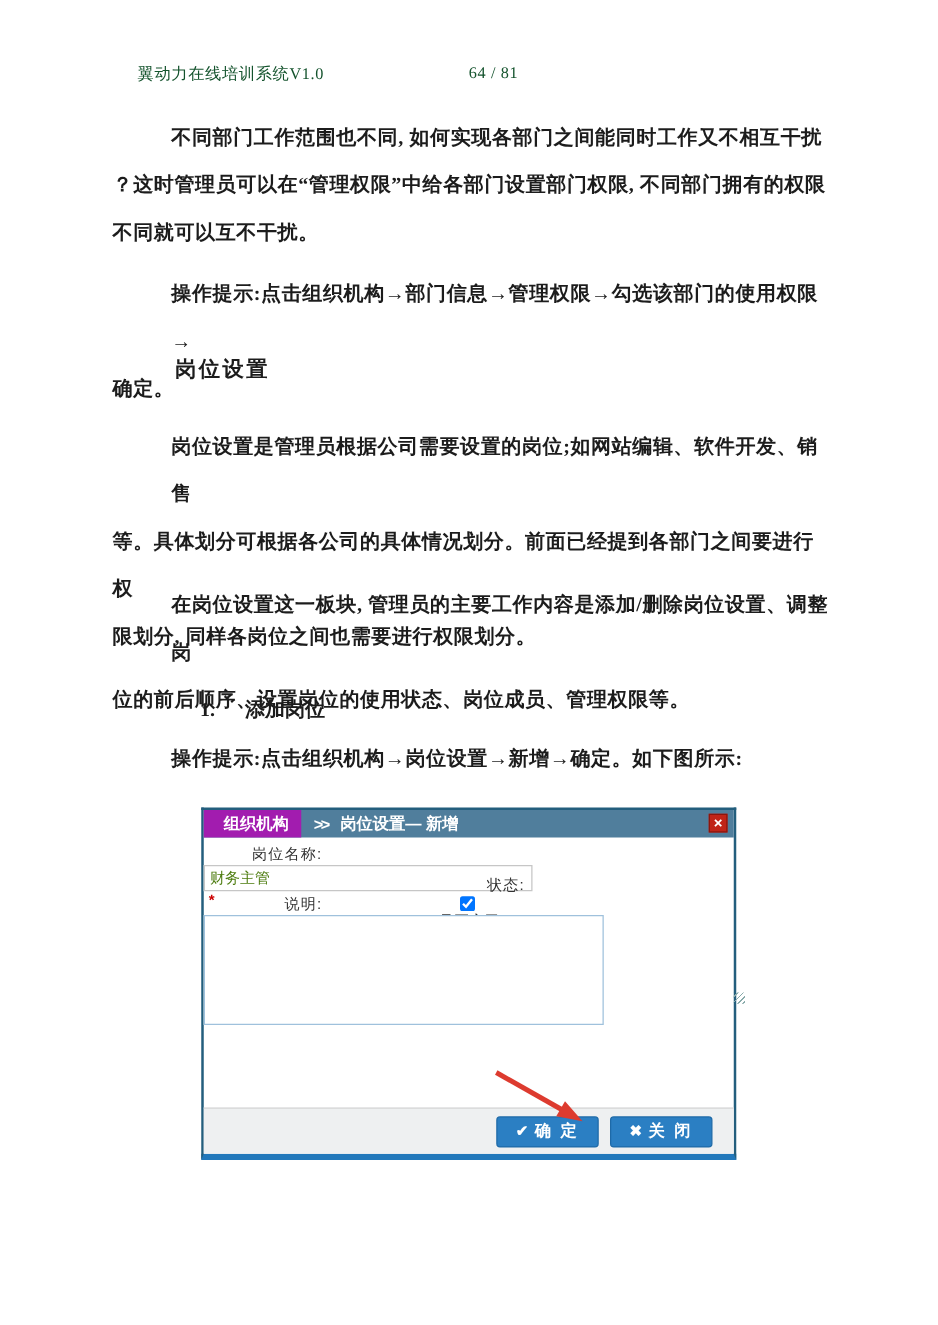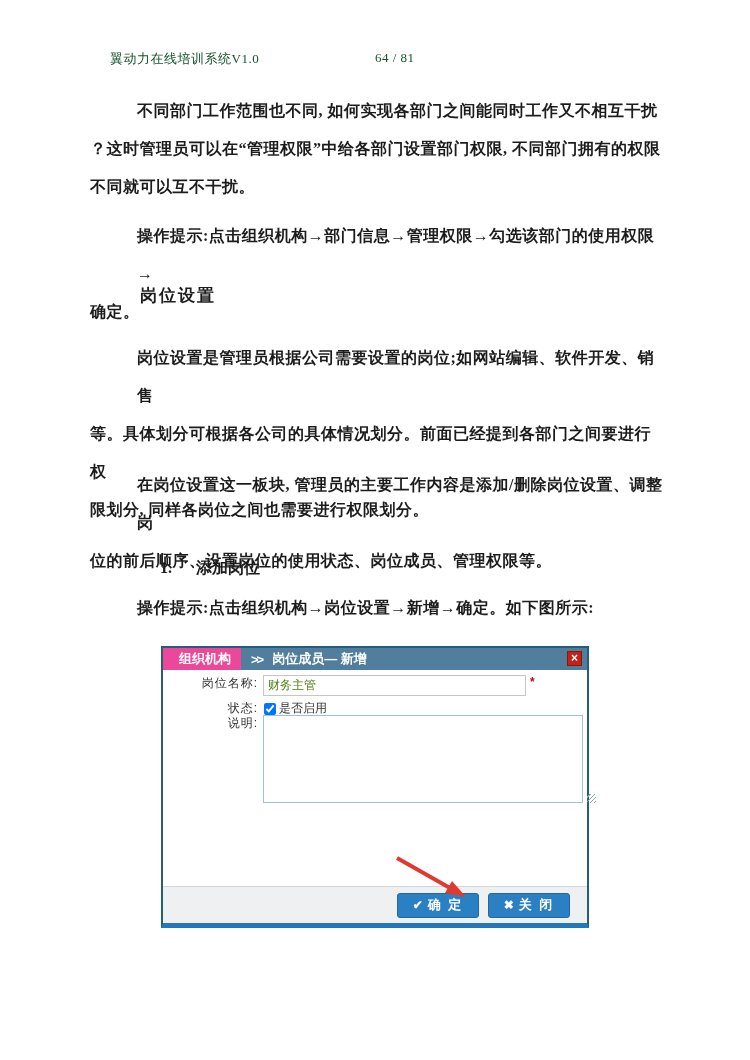--- a/index.html
+++ b/index.html
@@ -14,26 +14,26 @@
   .tip-label{font-weight:800;}
   .sec-heading{position:absolute;left:140px;top:284px;font-size:17px;font-weight:600;letter-spacing:2px;}
   .list-item{position:absolute;left:160px;top:558px;font-size:16px;font-weight:600;}
   .list-item .num{display:inline-block;width:36px;}
   
   #dialog{position:absolute;left:161px;top:646px;width:428px;height:282px;background:#fff;
           border:2px solid #235e7d;border-bottom:5px solid #2278bb;box-sizing:border-box;
           font-family:"Liberation Sans", sans-serif;}
   #dlg-titlebar{position:absolute;left:0;top:0;right:0;height:22px;background:#507e9c;
           display:flex;align-items:center;color:#fff;font-size:13px;font-weight:bold;}
-  #dlg-tab{background:#ec4899;height:100%;display:flex;align-items:center;padding:0 10px 0 16px;}
+  #dlg-tab{background:#a21caf;height:100%;display:flex;align-items:center;padding:0 10px 0 16px;}
   .crumb-sep{margin:0 10px;font-weight:bold;letter-spacing:-2px;}
   #dlg-close{position:absolute;right:5px;top:3px;width:15px;height:15px;background:#c02418;
           border:1px solid #8e150c;color:#fff;font-size:12px;line-height:13px;text-align:center;
           font-weight:bold;cursor:pointer;box-sizing:border-box;}
-  .frow{position:absolute;display:flex;align-items:flex-start;font-size:12px;color:#333;}
+  .frow{position:absolute;display:flex;align-items:flex-start;font-size:12px;color:#333;flex-direction:column;}
   .flabel{width:95px;text-align:right;padding-right:5px;color:#333;letter-spacing:1px;}
   #row-name{top:27px;left:0;right:0;}
   #name-input{width:253px;height:17px;border:1px solid #c6c6c6;font-size:12px;padding:1px 4px;
           font-family:"Liberation Sans", sans-serif;color:#4d7c0f;}
   .req{color:#cc0000;font-weight:bold;margin-left:4px;}
   #row-status{top:52px;left:0;right:0;align-items:center;}
   #status-check{width:12px;height:12px;margin:0 3px 0 1px;}
   #row-desc{top:67px;left:0;right:0;border-radius:23px;}
   #desc-textarea{width:314px;height:82px;border:1px solid #9fc1dc;resize:none;
           font-family:"Liberation Sans", sans-serif;}
@@ -86,21 +86,21 @@
 
   <div class="para" style="top:589px">
     <div class="indent"><span class="tip-label">操作提示:</span><span>点击组织机构→岗位设置→新增→确定。如下图所示:</span></div>
   </div>
 
   <div id="dialog">
 
     <div id="dlg-titlebar">
       <span id="dlg-tab">组织机构</span>
       <span class="crumb-sep">&gt;&gt;</span>
-      <span>岗位成员— 新增</span>
+      <span>岗位设置— 新增</span>
       <span id="dlg-close">×</span>
     </div>
 
     <div class="frow" id="row-name">
       <span class="flabel">岗位名称:</span>
       <input id="name-input" type="text" value="财务主管" style="">
       <span class="req">*</span>
     </div>
 
     <div class="frow" id="row-status">

